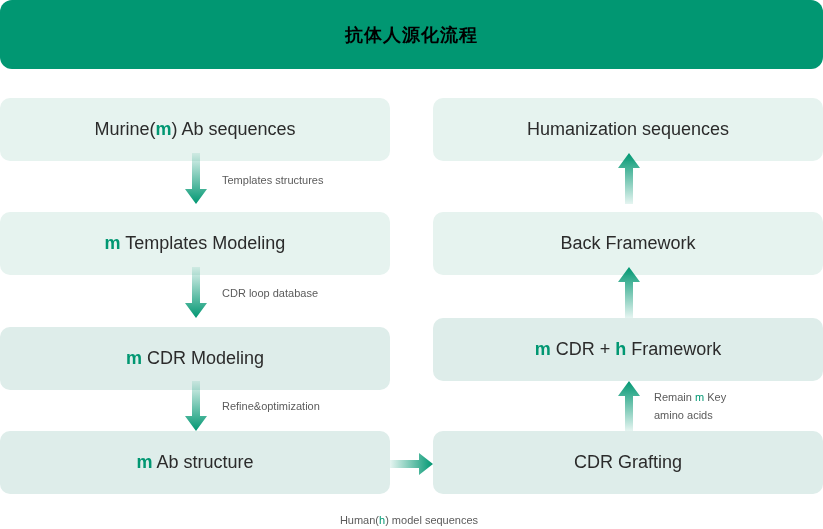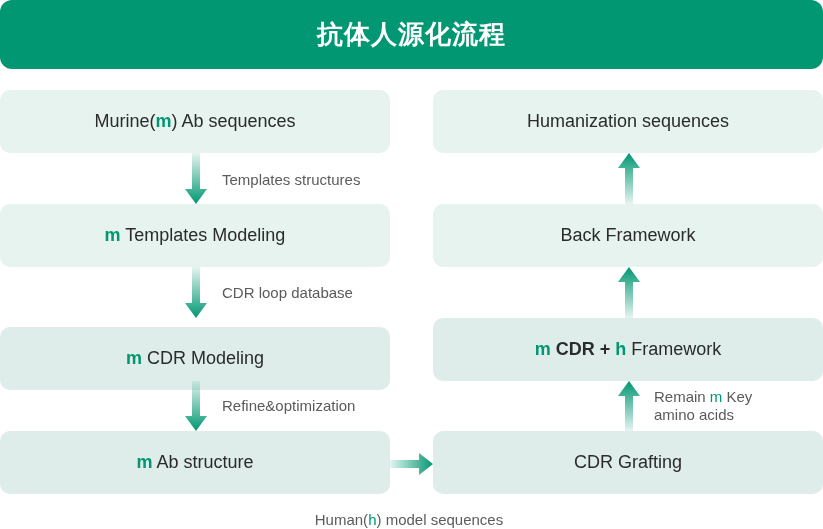--- a/index.html
+++ b/index.html
@@ -1,31 +1,31 @@
 <!DOCTYPE html>
 <html><head>
 <meta charset="utf-8">
 <style>
   html, body { margin:0; padding:0; background:#ffffff; }
   body { width:823px; height:529px; position:relative; overflow:hidden;
          font-family:"Liberation Sans", "DejaVu Sans", sans-serif; }
   .header { position:absolute; left:0; top:0; width:823px; height:69px;
             background:#019772; border-radius:12px;
             display:flex; align-items:center; justify-content:center; }
-  .header span { color:#ffffff; font-size:26px; font-weight:bold; letter-spacing:1px;
+  .header span { color:#000000; font-size:18px; font-weight:bold; letter-spacing:1px;
                  font-family:"DejaVu Sans", sans-serif; }
   .box { position:absolute; width:390px; height:63px; border-radius:10px;
          display:flex; align-items:center; justify-content:center;
          font-size:18px; color:#2b2b2b; }
-  .box.light { background:#e6f3ef; }
+  .box.light { background:#e6f3ef;margin-top:8px; }
   .box.mid { background:#deedea; }
   .hl { color:#019772; font-weight:bold; }
   .col-l { left:0; }
   .col-r { left:433px; }
-  .lbl { position:absolute; font-size:15px; color:#5b5b5b; line-height:18px; }
+  .lbl { position:absolute; font-size:11px; color:#5b5b5b; line-height:18px; }
   .lbl .hl { font-weight:normal; }
   svg.arrow { position:absolute; overflow:visible; }
 </style>
 </head>
 <body>
 
 <div class="header">
   <span>抗体人源化流程</span>
 </div>
 
@@ -42,21 +42,21 @@
     <span><span class="hl" style="white-space: pre;">m</span><span style="white-space: pre;"> Ab structure</span></span>
   </div>
 
 <div class="box light col-r" style="top:90px">
     <span><span style="white-space: pre; text-align: center;">Humanization sequences</span></span>
   </div>
 <div class="box light col-r" style="top:204px">
     <span><span style="white-space: pre;">Back Framework</span></span>
   </div>
 <div class="box mid col-r" style="top:318px">
-    <span><span class="hl" style="white-space: pre;">m</span><span style="white-space: pre; font-weight: bold;"> CDR + </span><span class="hl" style="white-space: pre;">h</span><span style="white-space: pre;"> Framework</span></span>
+    <span><span class="hl" style="white-space: pre;">m</span><span style="white-space: pre;"> CDR + </span><span class="hl" style="white-space: pre;">h</span><span style="white-space: pre;"> Framework</span></span>
   </div>
 <div class="box mid col-r" style="top:431px">
     <span><span style="white-space: pre; margin-top: 19px;">CDR Grafting</span></span>
   </div>
 
 <svg width="0" height="0" style="position:absolute">
   <defs>
     <linearGradient id="gdown" x1="0" y1="0" x2="0" y2="1">
       <stop offset="0" stop-color="#019772" stop-opacity="0.1"></stop>
       <stop offset="1" stop-color="#019772" stop-opacity="1"></stop>

